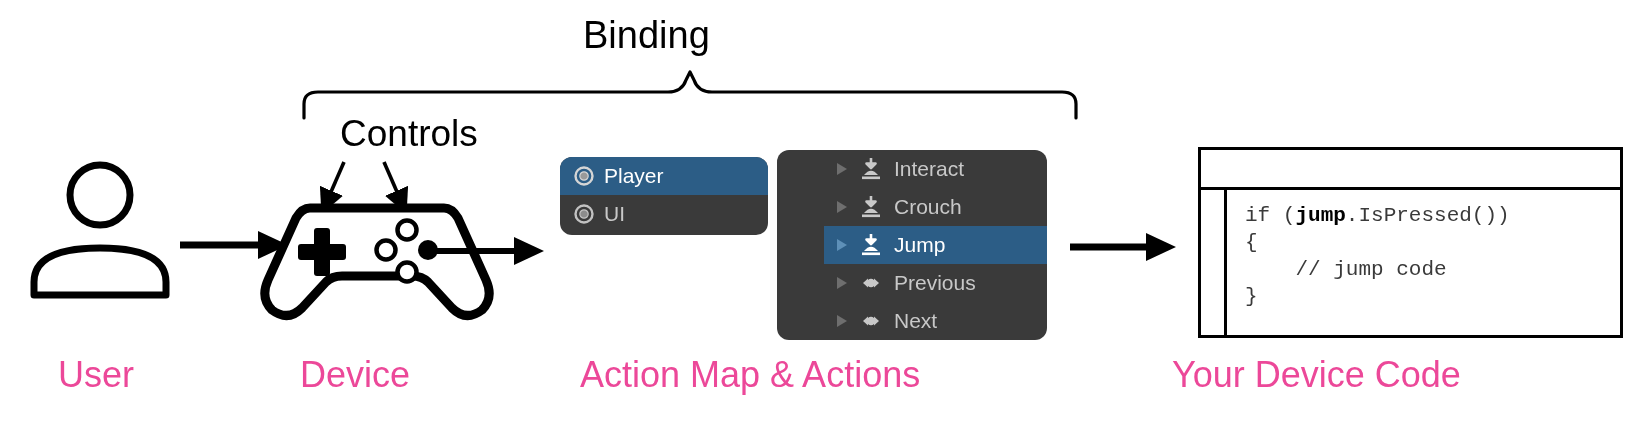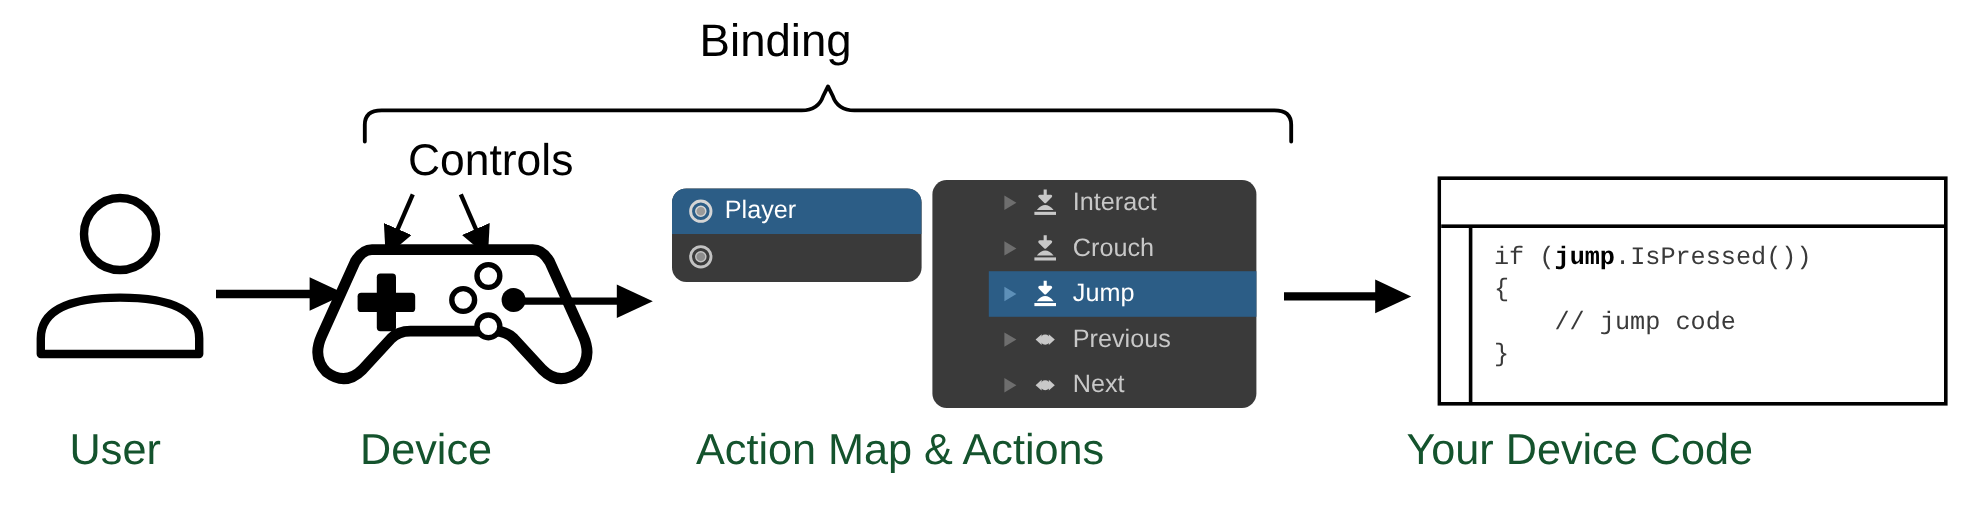--- a/index.html
+++ b/index.html
@@ -15,21 +15,21 @@
   }
   .stage { position: absolute; left:0; top:0; width:1329px; height:434px; }
 
   .abs { position: absolute; }
 
   
   .caption {
     position: absolute;
     font-size: 36px;
     font-family: "Liberation Sans", sans-serif;
-    color: #14532d;
+    color: #ec4899;
     white-space: nowrap;
     letter-spacing: 0px;
     line-height: 1;
   }
 
   
   .anno {
     position: absolute;
     font-size: 34px;
     color: #000;
@@ -181,20 +181,21 @@
       <span class="row-label">Player</span>
     </div>
 
     <div class="row">
       <span class="icon-wrap mapicon">
         <svg width="20" height="20" viewBox="0 0 20 20">
           <circle cx="10" cy="10" r="8.5" fill="none" stroke="#C2C2C2" stroke-width="2.4"></circle>
           <circle cx="10" cy="10" r="4.2" fill="#8C8C8C" stroke="#C2C2C2" stroke-width="1.2"></circle>
         </svg>
       </span>
+      <span class="row-label">UI</span>
     </div>
   </div>
 
   <div class="panel actions" style="left:777px; top:150px; width:270px; height:190px;">
 
     <div class="row">
       <span class="icon-wrap foldout">
         <svg width="14" height="14" viewBox="0 0 14 14">
             <path d="M2,1 L12,7 L2,13 Z" fill="#6E6E6E"></path>
           </svg>

